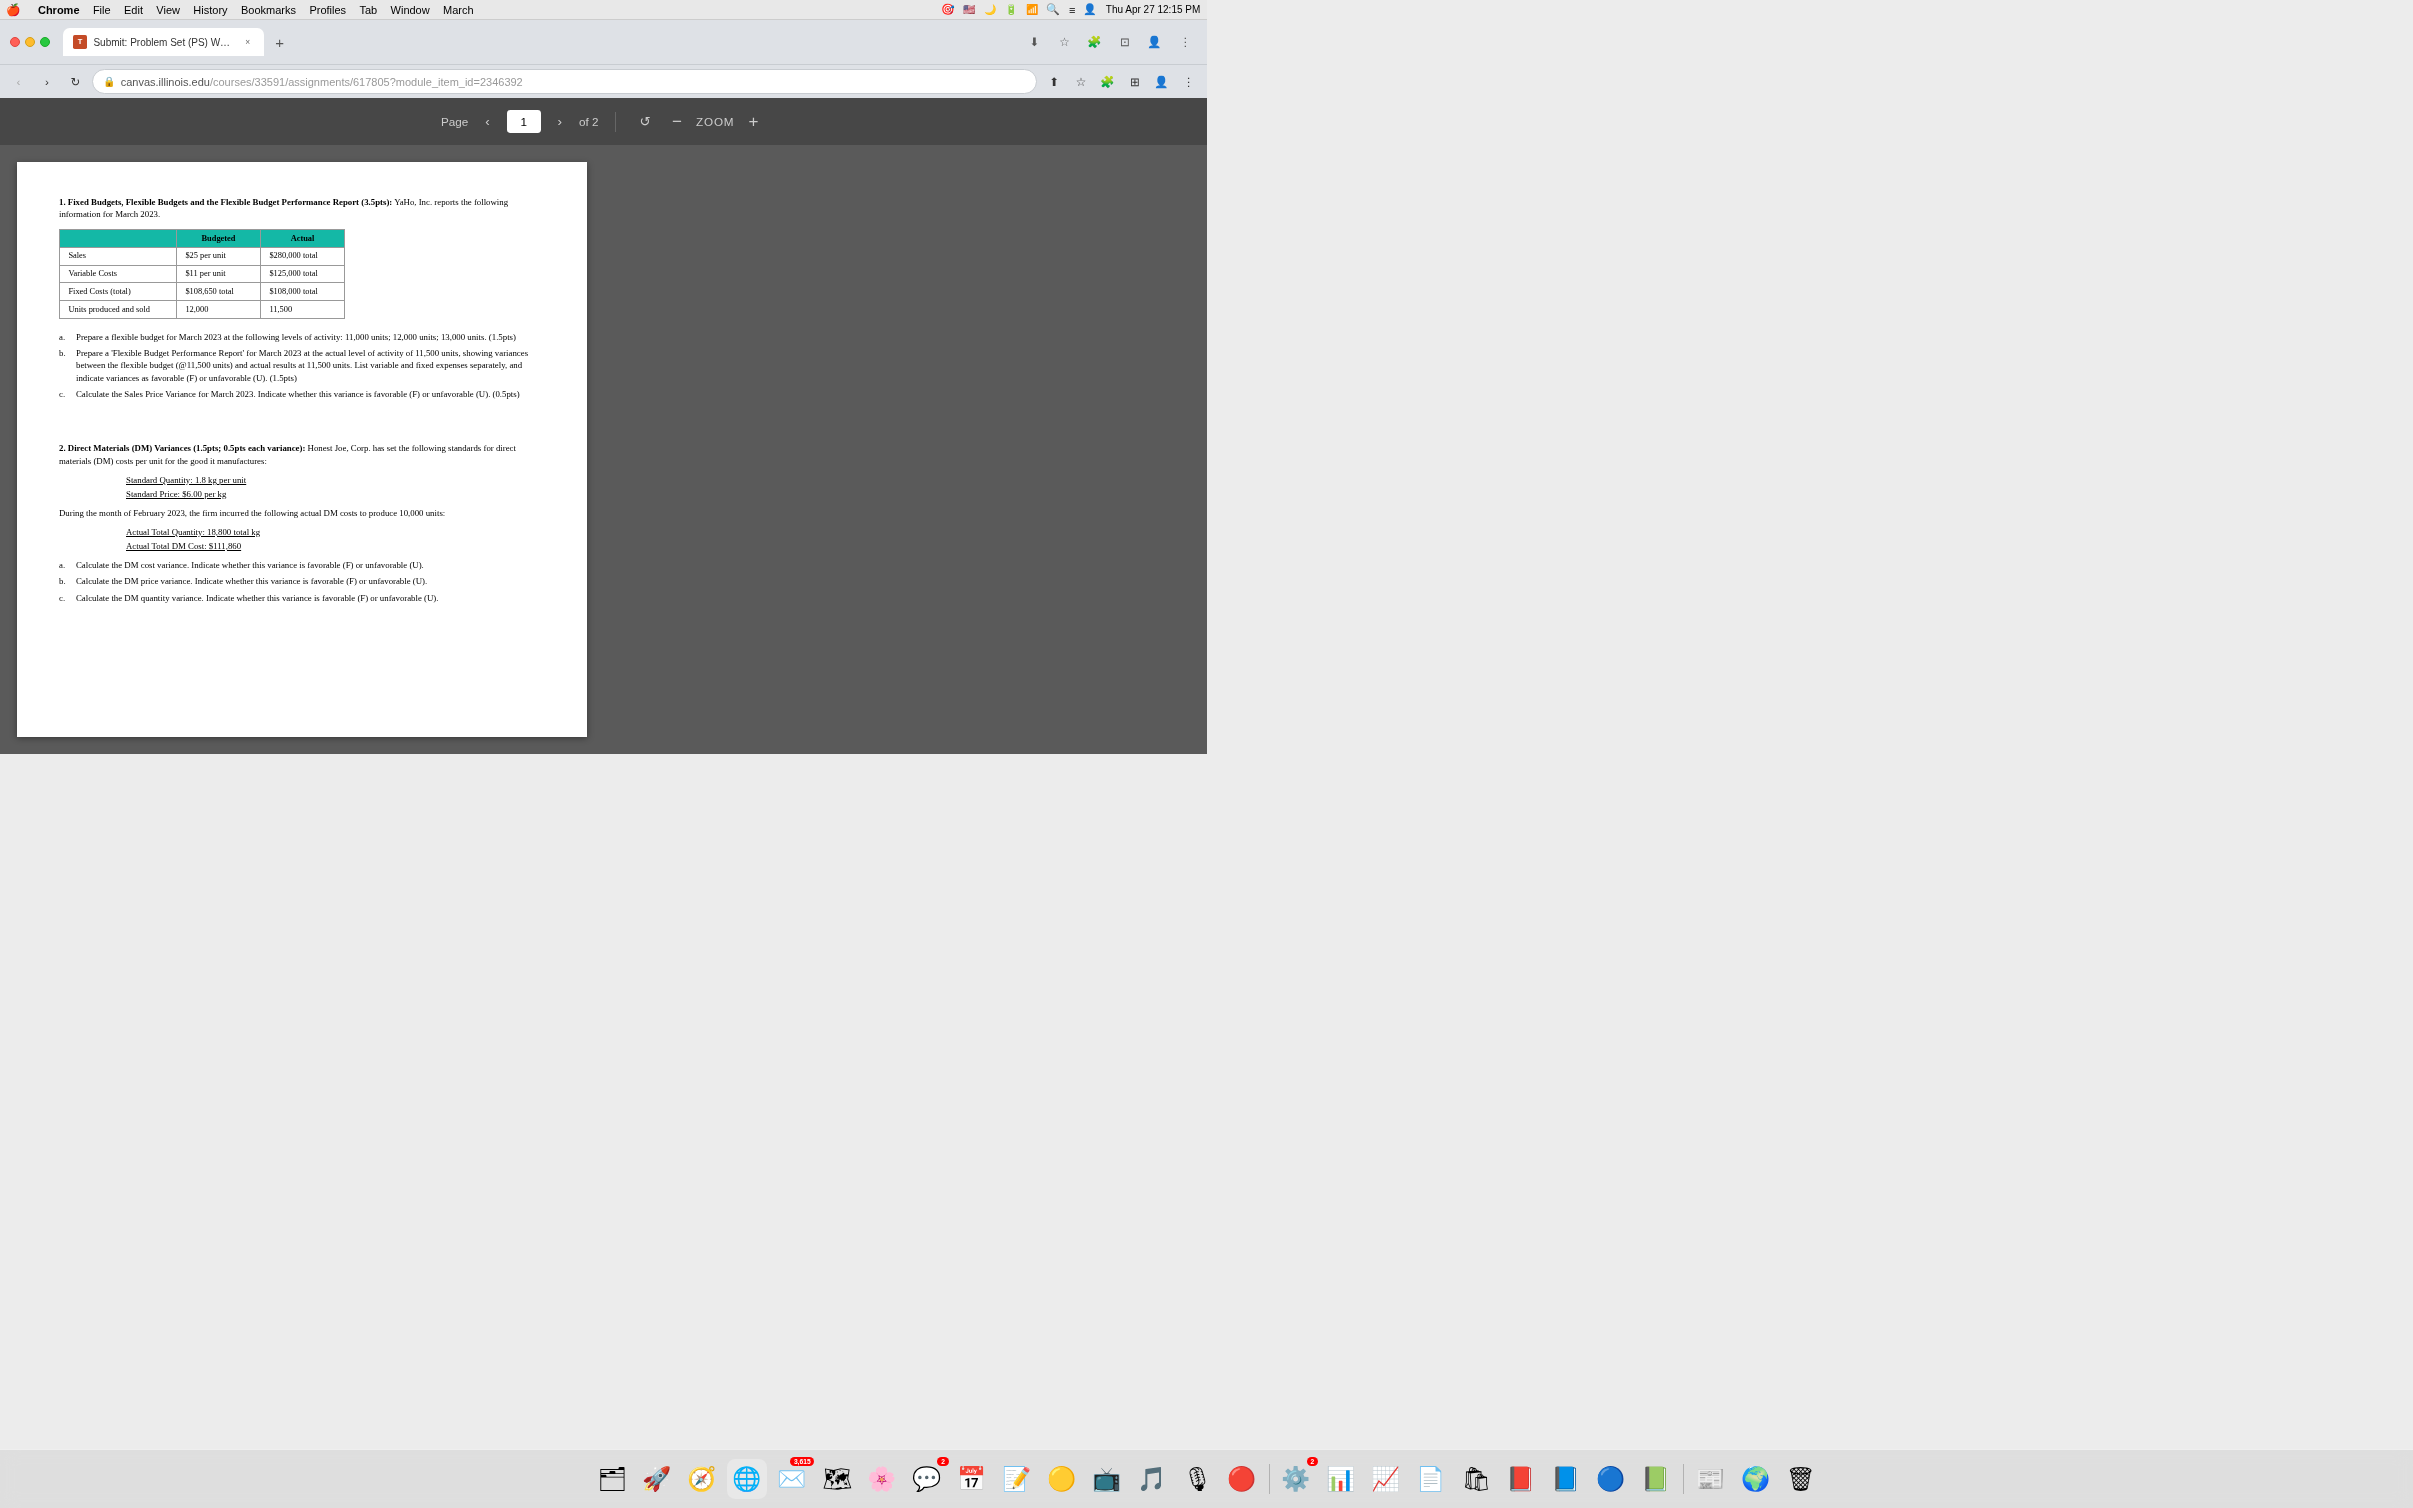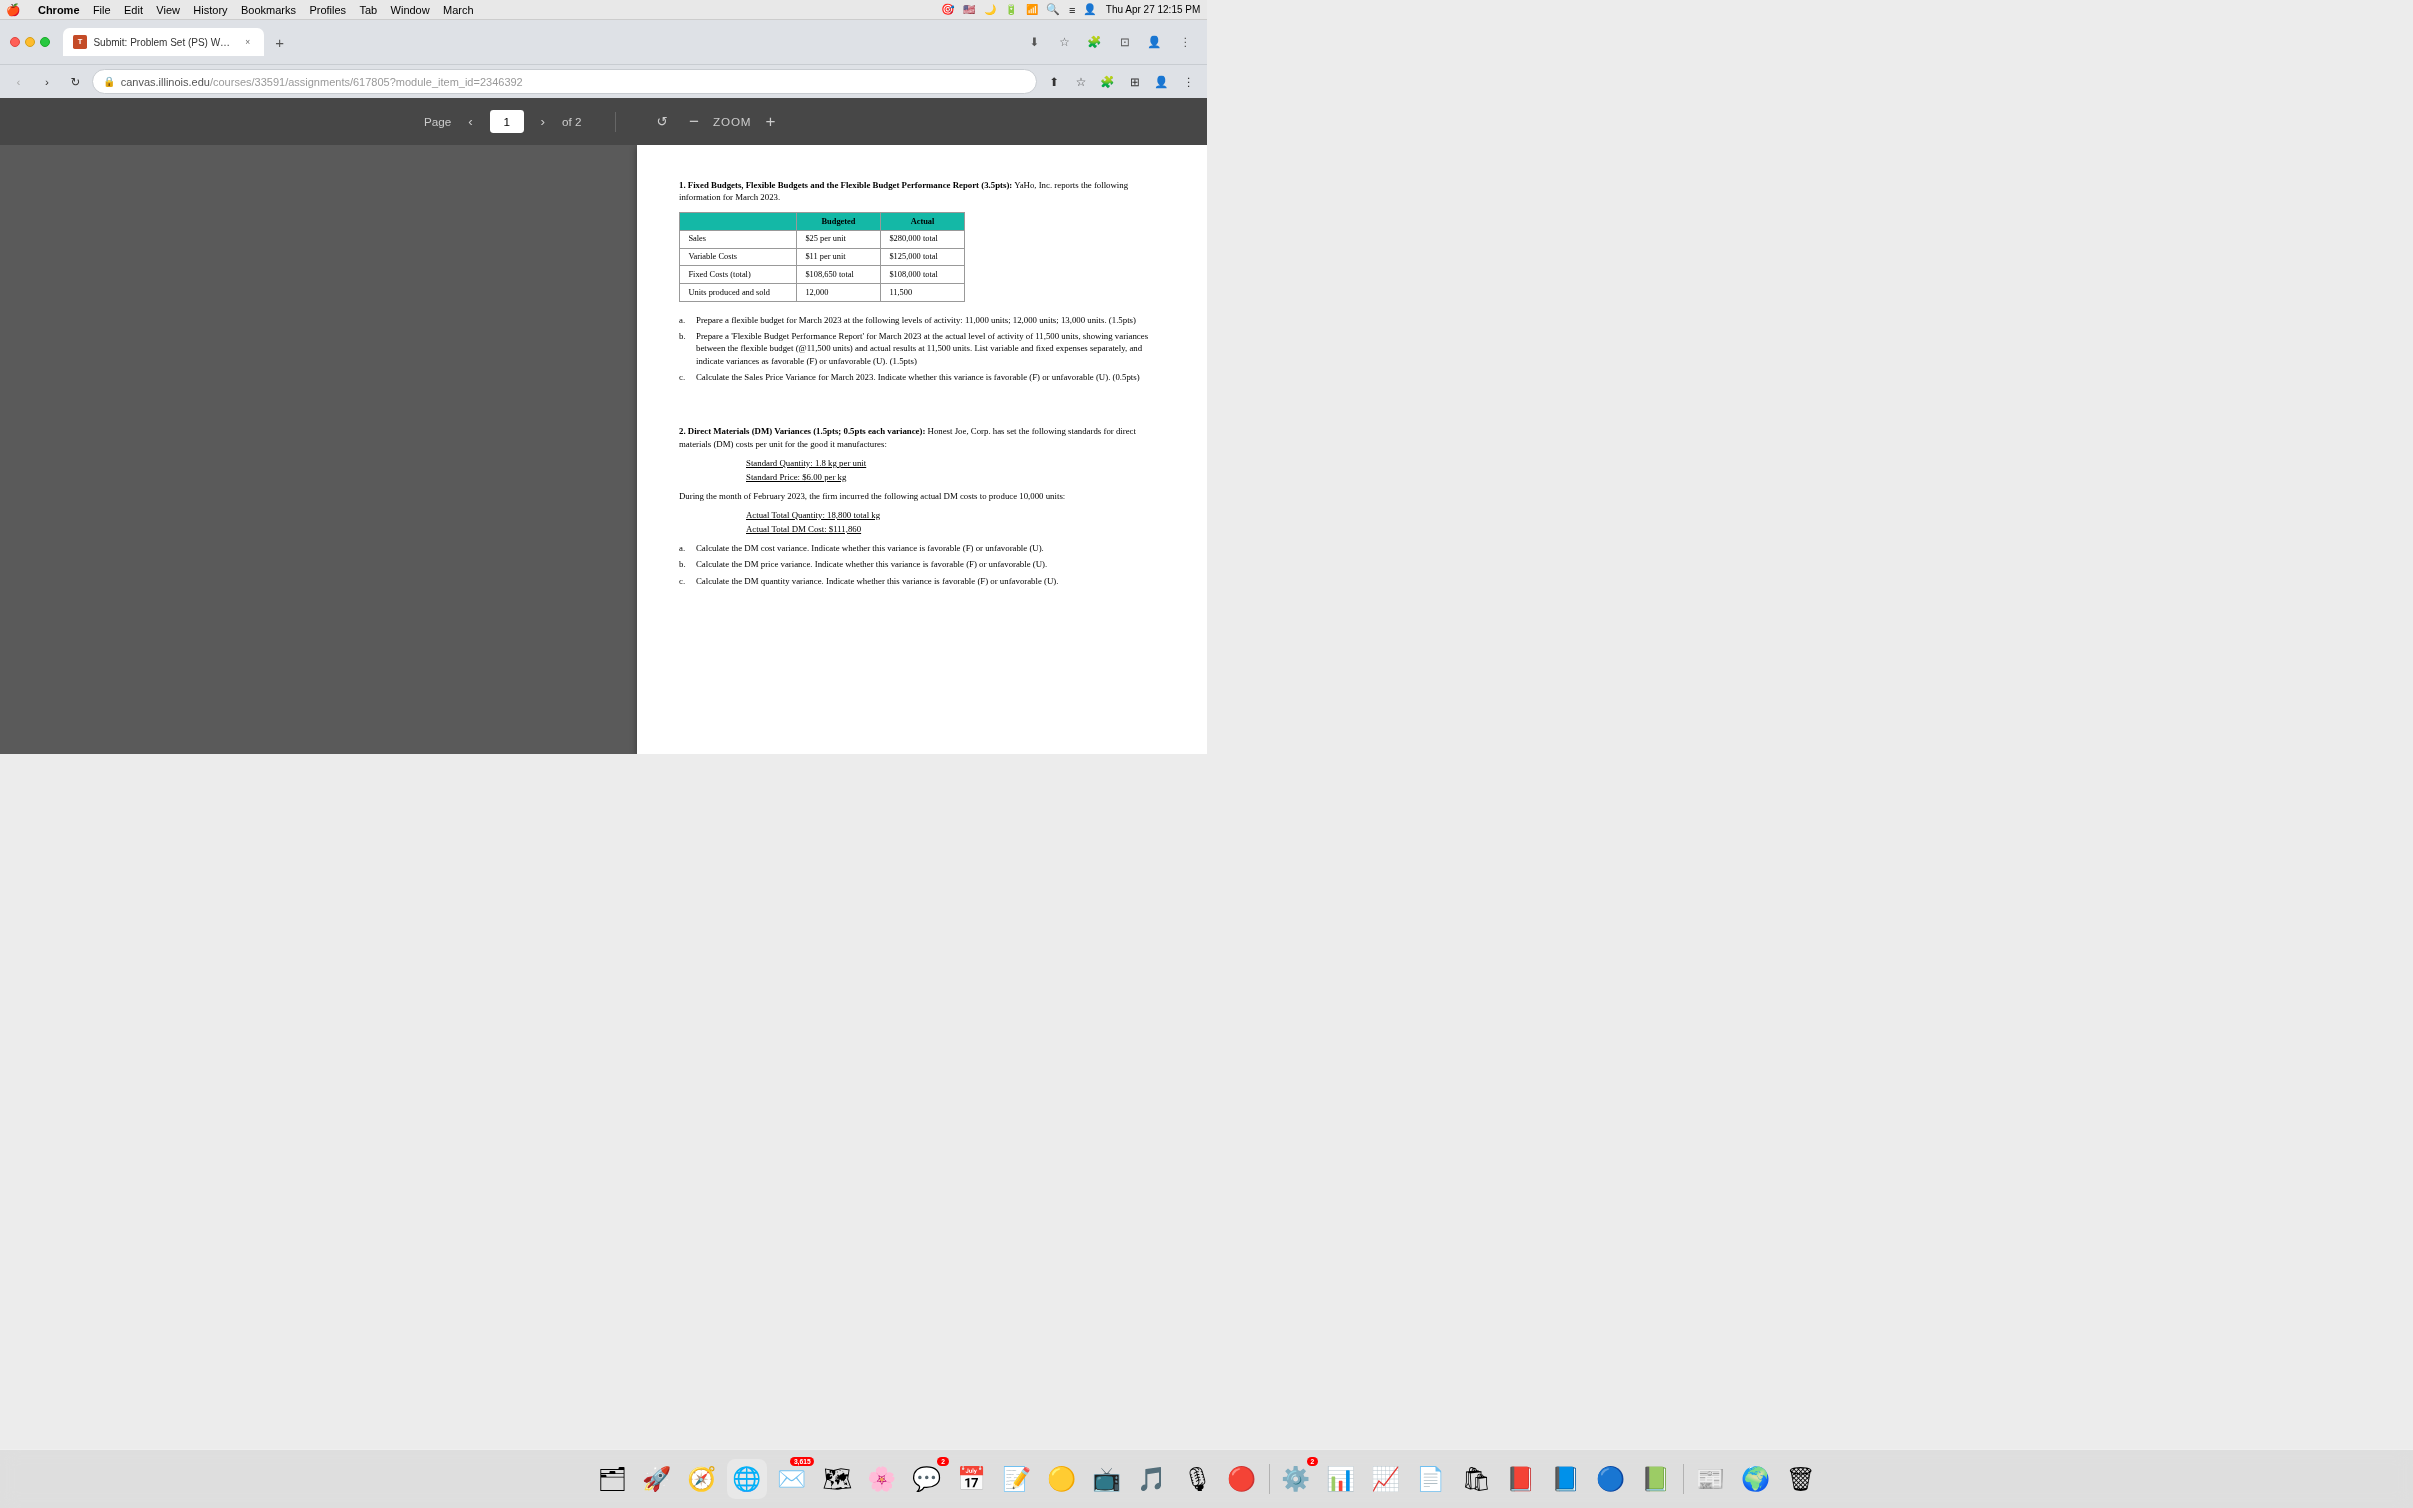--- a/index.html
+++ b/index.html
@@ -227,21 +227,21 @@
       gap: 3.4px;
     }
 
     
     .pdf-toolbar {
       height: 47px;
       background: #474747;
       display: flex;
       align-items: center;
       padding: 0 17px;
-      gap: 27px;
+      gap: 10px;
       justify-content: center;
     }
     .pdf-toolbar-group {
       display: flex;
       align-items: center;
       gap: 6.7px;
     }
     .pdf-page-label {
       color: #ccc;
       font-size: 11.7px;
@@ -304,21 +304,22 @@
       color: #ccc;
       font-size: 13.4px;
     }
 
     
     .pdf-content {
       flex: 1;
       background: #5a5a5a;
       overflow-y: auto;
       display: flex;
-      justify-content: flex-end;
+      justify-content: flex-start;
+      padding: 17px;
     }
     .pdf-page {
       background: #fff;
       width: 570px;
       min-height: 503px;
       box-shadow: 0 1.7px 6.7px rgba(0,0,0,0.4);
       padding: 34px 42px;
       font-family: 'Times New Roman', Times, serif;
       font-size: 8.8px;
       line-height: 1.4;

